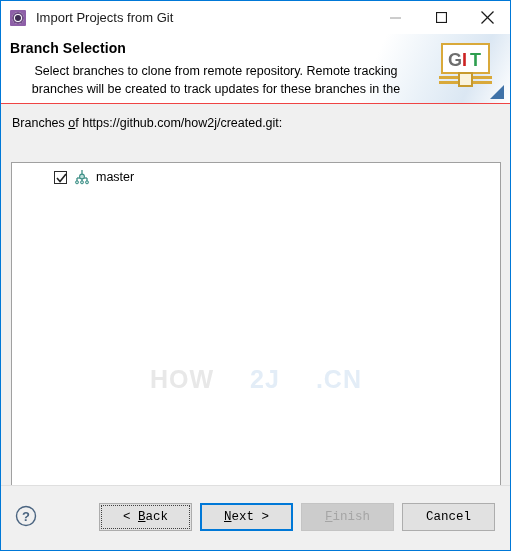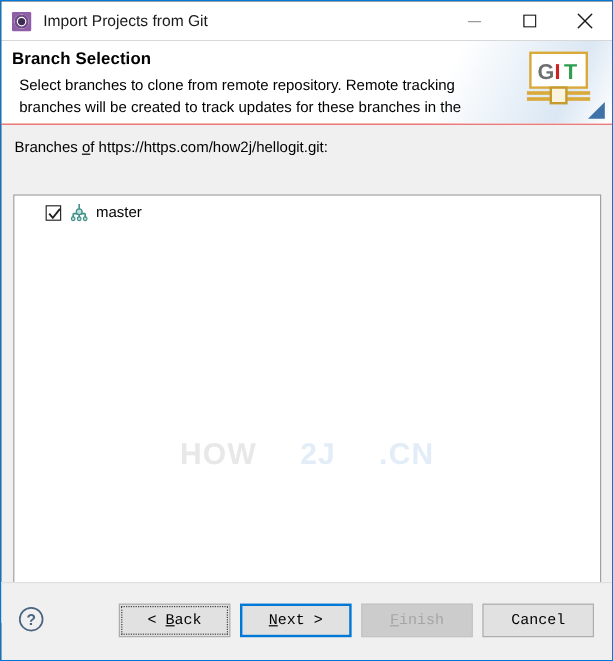--- a/index.html
+++ b/index.html
@@ -11,21 +11,21 @@
     font-family: "Liberation Sans", sans-serif;
     -webkit-font-smoothing: antialiased;
   }
 
   #dialog {
     position: relative;
     width: 511px;
     height: 551px;
     box-sizing: border-box;
     border: 1px solid #0078d7;
-    background: #000000;
+    background: #4c1d95;
     overflow: hidden;
   }
 
   
   .titlebar {
     position: relative;
     height: 33px;
     background: #ffffff;
     display: flex;
     align-items: center;
@@ -106,20 +106,21 @@
     color: #000000;
     letter-spacing: 0.1px;
   }
   .header-desc {
     position: absolute;
     left: 15px; top: 28px;
     width: 400px;
     font-size: 12.5px;
     line-height: 18px;
     color: #000000;
+    text-align: center;
   }
   .git-logo {
     position: absolute;
     right: 18px; top: 8px;
     width: 53px; height: 48px;
   }
   .header-tri {
     position: absolute;
     right: 6px; bottom: 4px;
     width: 0; height: 0;
@@ -164,21 +165,21 @@
     height: 334px;
     box-sizing: border-box;
     border: 1px solid #a0a0a0;
     background: #ffffff;
     overflow: hidden;
   }
   .tree-row {
     display: flex;
     align-items: center;
     height: 20px;
-    padding-left: 26px;
+    padding-left: 42px;
     margin-top: 4px;
   }
   .tree-check {
     width: 13px; height: 13px;
     flex: 0 0 13px;
     box-sizing: border-box;
     border: 1px solid #2b2b2b;
     background: #ffffff;
     position: relative;
     cursor: default;
@@ -324,21 +325,21 @@
       <rect x="0" y="39" width="53" height="3" fill="#d9a93a"></rect>
       <rect x="20" y="31" width="13" height="13" fill="#faf3dd" stroke="#c79a2e" stroke-width="2"></rect>
     </svg>
 
     <div class="header-tri"></div>
   </div>
 
   <div class="body">
 
     <div class="branches-label">
-      <span>Branches </span><u>o</u><span>f https://https.com/how2j/hellogit.git:</span>
+      <span>Branches </span><u>o</u><span>f https://github.com/how2j/created.git:</span>
     </div>
 
 
     <div class="tree-box">
       <div class="tree-row">
         <span class="tree-check">
           <svg width="11" height="11" viewBox="0 0 11 11">
               <polyline points="1,5 4,8.5 10,1" fill="none" stroke="#222222" stroke-width="1.6"></polyline>
             </svg>
         </span>

